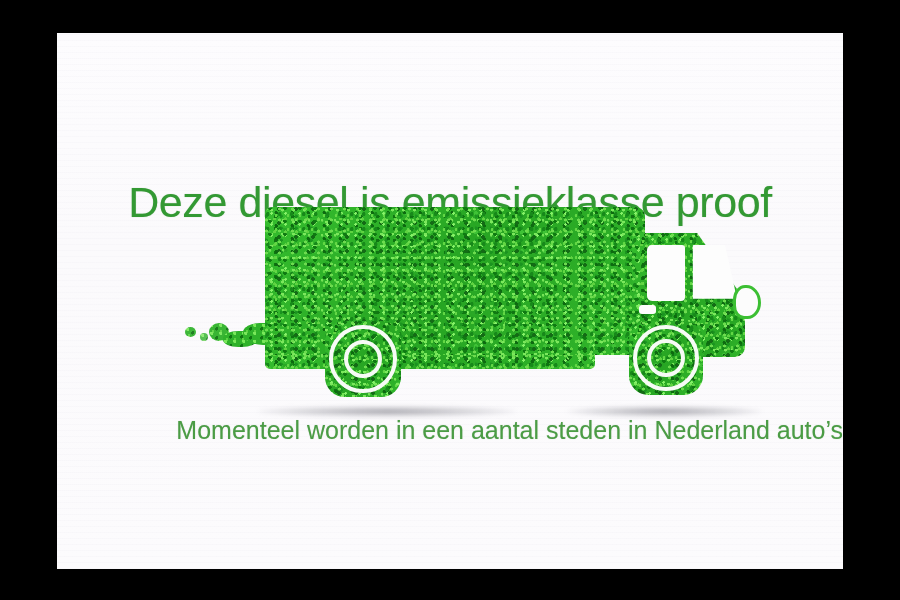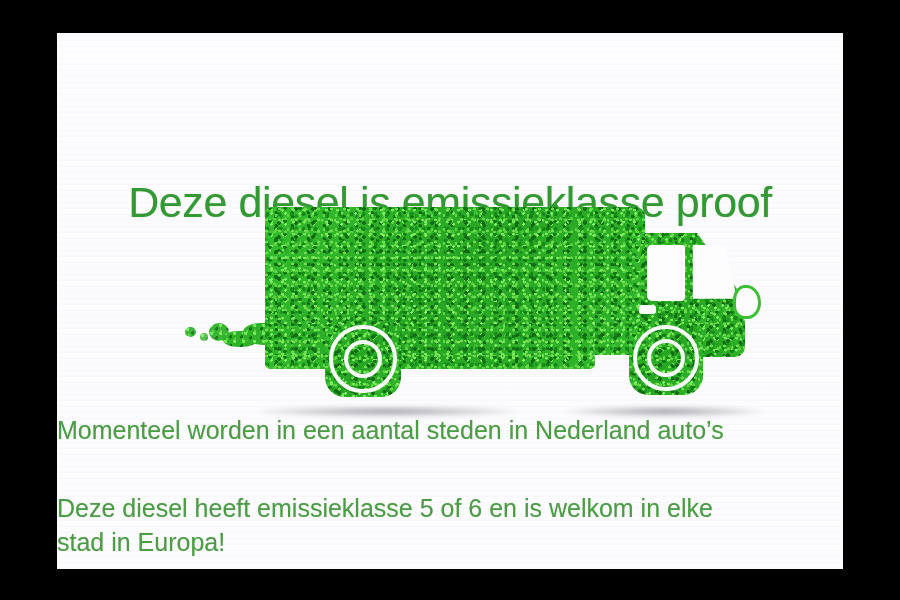--- a/index.html
+++ b/index.html
@@ -212,21 +212,21 @@
   #puff-b { left: 17px; top: 20px; width: 8px;  height: 8px;  opacity: .80; }
   #puff-c { left: 26px; top: 10px; width: 20px; height: 18px; opacity: .95; }
   #puff-d { left: 40px; top: 18px; width: 34px; height: 16px; border-radius: 45%; }
   #puff-e { left: 60px; top: 10px; width: 40px; height: 22px; border-radius: 42% 30% 38% 50%; }
 
   
   .body-block {
     position: absolute;
     left: 0;
     width: 786px;
-    text-align: left;
+    text-align: right;
     color: #4b9c45;
     font-size: 25px;
     line-height: 1.34;
     font-weight: 400;
     text-shadow: 0 0 1px rgba(60,130,55,0.30);
   }
   #para-1 { top: 381px; }
   #para-2 { top: 459px; }
   .body-line { display: block; white-space: nowrap; }
 </style>
@@ -272,19 +272,15 @@
           <div class="ring-inner"></div>
         </div>
       </div>
 
     </div>
 
     <div class="body-block" id="para-1">
       <span class="body-line">Momenteel worden in een aantal steden in Nederland auto’s</span>
     </div>
 
-    <div class="body-block" id="para-2">
-      <span class="body-line">Deze diesel heeft emissieklasse 5 of 6 en is welkom in elke</span>
-      <span class="body-line">stad in Europa!</span>
-    </div>
 
   </div>
 </div>
 
 </body></html>

